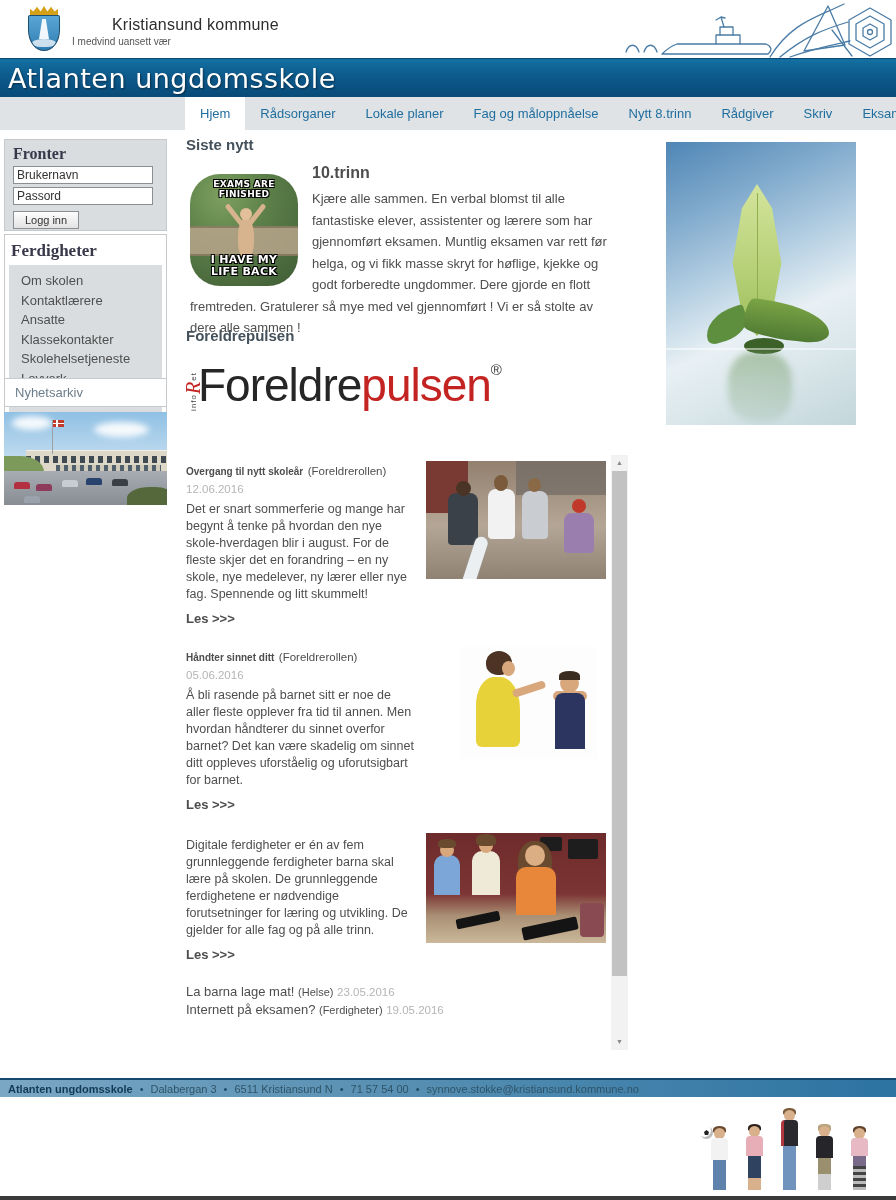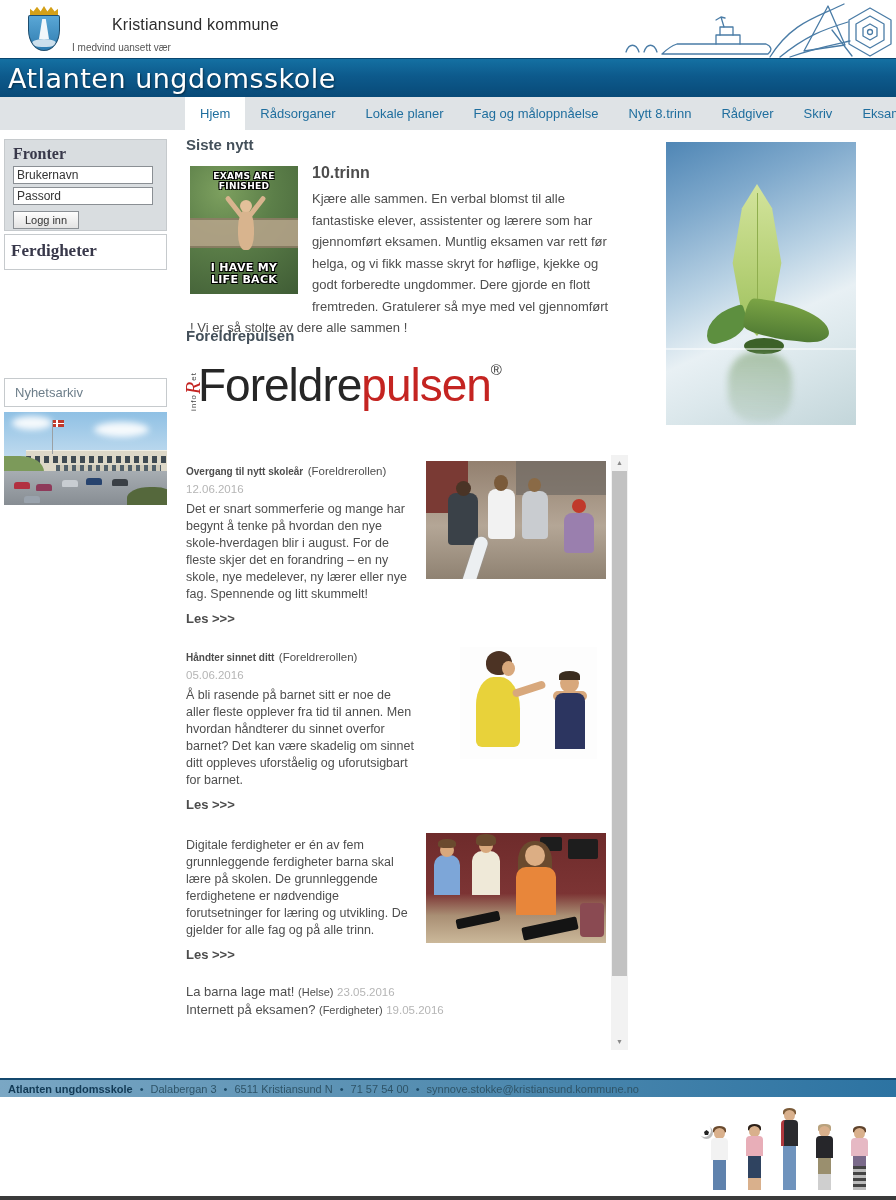--- a/index.html
+++ b/index.html
@@ -15,21 +15,21 @@
     clip-path:polygon(0% 100%,0% 30%,12% 62%,25% 8%,38% 62%,50% 0%,62% 62%,75% 8%,88% 62%,100% 30%,100% 100%);}
   .coa-shield{position:absolute;left:2px;top:9px;width:32px;height:36px;
     background:linear-gradient(180deg,#5aa7d6,#2f7cb0);border:1px solid #1d4d6e;
     border-radius:2px 2px 52% 52%/2px 2px 60% 60%;overflow:hidden;}
   .coa-fall{position:absolute;left:10px;top:3px;width:10px;height:20px;background:#f2f7fb;
     clip-path:polygon(32% 0,68% 0,100% 100%,0% 100%);}
   .coa-base{position:absolute;left:3px;bottom:3px;width:24px;height:8px;background:#e8f0f6;
     border-radius:50% 50% 40% 40%;opacity:.85;}
   .brand-text{padding-top:10px;}
   .kommune-name{font-size:16px;color:#2d2d2d;font-weight:500;letter-spacing:.2px;margin-left:40px;}
-  .kommune-tagline{font-size:10px;color:#555;margin-top:8px;}
+  .kommune-tagline{font-size:10px;color:#555;margin-top:2px;}
   .deco{position:absolute;right:0;bottom:0;}
 
   
   .banner{position:absolute;left:0;top:58px;width:896px;height:39px;
     background:linear-gradient(180deg,#1470a2 0%,#0d5a8c 45%,#084a78 100%);
     border-top:1px solid #0a466f;}
   .banner h1{margin:0;padding:4px 0 0 8px;font-size:27px;line-height:32px;color:#fff;
     font-weight:400;letter-spacing:.5px;text-shadow:1px 1px 2px rgba(0,0,0,.45);
     font-family:"DejaVu Sans",sans-serif;}
 
@@ -75,22 +75,22 @@
   .sp-flagpole{position:absolute;left:48px;top:8px;width:1px;height:34px;background:#9aa0a4;}
   .sp-flag{position:absolute;left:49px;top:8px;width:11px;height:7px;background:#c0392b;
     background-image:linear-gradient(#fff 0 0),linear-gradient(#fff 0 0);
     background-size:11px 1px,2px 7px;background-position:0 3px,3px 0;background-repeat:no-repeat;}
   .sp-bush{position:absolute;right:-6px;bottom:-4px;width:46px;height:22px;background:#55683c;
     border-radius:50% 40% 0 0;}
 
   
   .section-title{position:absolute;left:186px;top:136px;font-size:15px;font-weight:bold;color:#44505a;}
   .news-block{position:absolute;left:190px;top:162px;width:420px;}
-  .meme{float:left;width:108px;height:128px;margin:4px 14px 6px 0;position:relative;overflow:hidden;
-    background:radial-gradient(circle at 30% 20%,#7da05f 0%,#5c7f49 40%,#3f5c35 100%);}
+  .meme{float:left;width:108px;height:112px;margin:12px 14px 6px 0;position:relative;overflow:hidden;
+    background:radial-gradient(circle at 30% 20%,#7da05f 0%,#5c7f49 40%,#3f5c35 100%);border-radius:30px;}
   .meme-fence{position:absolute;left:0;top:52px;width:100%;height:30px;background:#b9a58c;
     border-top:2px solid #8f7d66;border-bottom:2px solid #8f7d66;opacity:.85;}
   .meme-arm{position:absolute;width:5px;height:26px;background:#d8b48e;border-radius:3px;}
   .meme-body{position:absolute;left:48px;top:44px;width:16px;height:40px;background:#d8b48e;
     border-radius:45% 45% 40% 40%;}
   .meme-head{position:absolute;left:50px;top:34px;width:12px;height:12px;background:#e3c09a;border-radius:50%;}
   .meme-text{position:absolute;left:0;width:100%;text-align:center;color:#fff;font-weight:bold;
     letter-spacing:.3px;text-shadow:-1px -1px 0 #000,1px -1px 0 #000,-1px 1px 0 #000,1px 1px 0 #000;
     font-family:"DejaVu Sans",sans-serif;}
   .meme-top{top:5px;font-size:9px;}
@@ -263,20 +263,29 @@
 
   <div class="box fronter-box">
     <div class="side-title">Fronter</div>
     <input type="text" value="Brukernavn" style="">
     <input type="text" value="Passord" style="">
     <button class="login-btn">Logg inn</button>
   </div>
 
   <div class="box info-box">
     <div class="side-title">Ferdigheter</div>
+    <div class="info-list">
+      <a class="info-link">Om skolen</a>
+      <a class="info-link">Kontaktlærere</a>
+      <a class="info-link">Ansatte</a>
+      <a class="info-link">Klassekontakter</a>
+      <a class="info-link">Skolehelsetjeneste</a>
+      <a class="info-link">Lovverk</a>
+      <a class="info-link">Foreldrepulsen</a>
+    </div>
   </div>
 
   <div class="box news-archive-box">
     <a class="archive-link">Nyhetsarkiv</a>
   </div>
 
   <div class="school-photo">
     <div class="sp-cloud" style="left:8px;top:4px;width:40px;height:14px;"></div>
     <div class="sp-cloud" style="left:90px;top:10px;width:55px;height:15px;"></div>
     <div class="sp-building">

